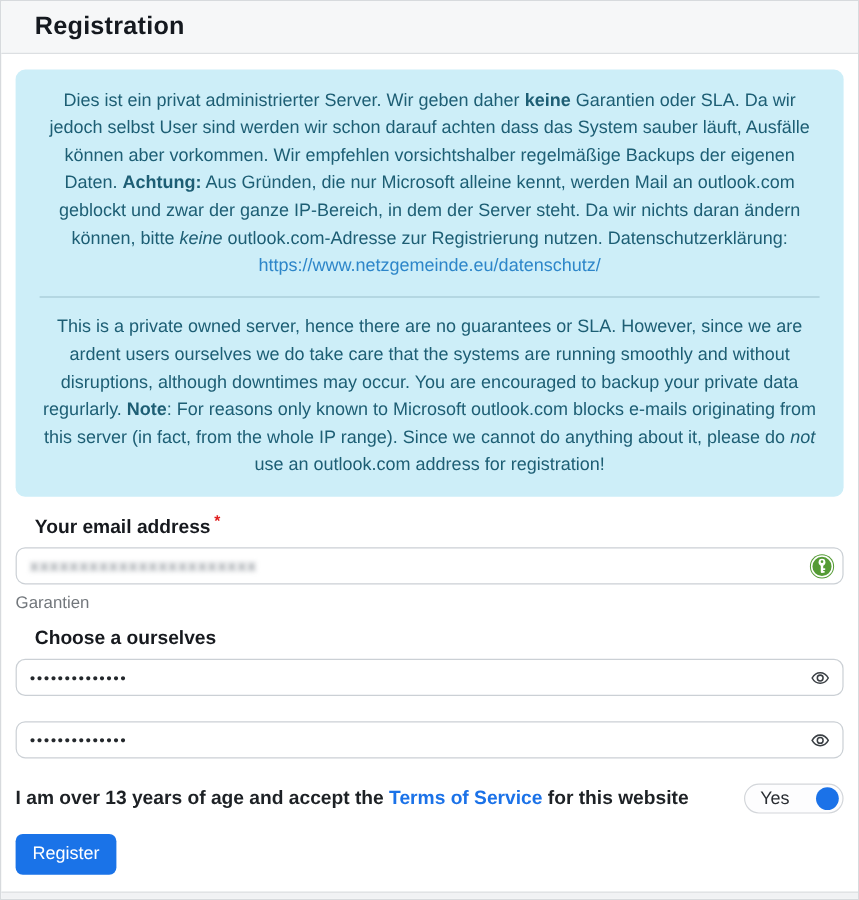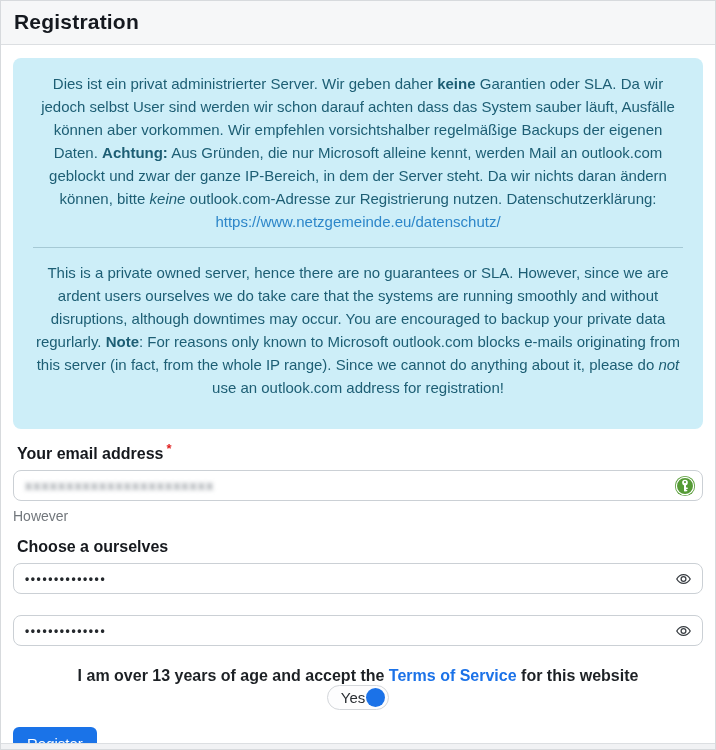--- a/index.html
+++ b/index.html
@@ -12,52 +12,52 @@
     width: 716px;
     height: 750px;
     border: 1px solid #d7dadd;
     background: #fff;
     position: relative;
     overflow: hidden;
   }
   .header {
     background: #f6f7f8;
     border-bottom: 1px solid #dcdfe2;
-    padding: 9px 13px 10px;
+    padding: 9px 28px 10px;
   }
   .header h1 {
     font-size: 21px;
     font-weight: 600;
     color: #15191f;
     letter-spacing: 0.2px;
   }
   .content { padding: 13px 12px 0; }
   .notice {
     background: #cdeef8;
     color: #1d5e74;
     border-radius: 8px;
-    padding: 14px 18px 30px;
+    padding: 14px 18px 15px;
     text-align: center;
     font-size: 15px;
     line-height: 23px;
     margin-bottom: 12px;
   }
   .notice b { font-weight: 700; }
   .notice i { font-style: italic; }
   .notice a { color: #2d86c9; text-decoration: none; }
   .notice hr {
     border: none;
     border-top: 1px solid #a5c9d5;
     margin: 14px 2px 13px;
   }
   .field-label {
     font-size: 16px;
     font-weight: 700;
     color: #16191e;
-    margin: 2px 4px 7px;
+    margin: 2px 16px 7px;
   }
   .asterisk {
     color: #e01e1e;
     font-size: 13px;
     vertical-align: super;
     margin-left: 3px;
     font-weight: 700;
   }
   .input-wrap {
     position: relative;
@@ -106,32 +106,31 @@
     color: #72777c;
     font-size: 14px;
     margin: 7px 0 14px;
   }
   .field-gap { margin-bottom: 21px; }
   .terms-row {
     display: flex;
     align-items: center;
     justify-content: space-between;
     margin: 18px 0 17px;
-    flex-direction: column;
   }
   .terms-text {
     font-size: 16px;
     font-weight: 700;
     color: #1d2125;
   }
   .terms-text a { color: #1b72e8; text-decoration: none; font-weight: 700; }
   .toggle {
     display: inline-flex;
     align-items: center;
-    gap: 1px;
+    gap: 22px;
     border: 1px solid #d3d6da;
     border-radius: 999px;
     background: #fdfdfe;
     padding: 2px 3px 2px 13px;
     cursor: pointer;
     flex: 0 0 auto;
   }
   .toggle-label { font-size: 15px; color: #2a2e33; font-weight: 400; }
   .toggle-knob {
     width: 19px; height: 19px;
@@ -179,21 +178,21 @@
       <svg class="kpxc-icon" viewBox="0 0 24 24">
         <circle cx="12" cy="12" r="11" fill="#559b35"></circle>
         <circle cx="12" cy="12" r="9.4" fill="none" stroke="#ffffff" stroke-width="1.4"></circle>
         <circle cx="12" cy="8.2" r="3.1" fill="#ffffff"></circle>
         <circle cx="12" cy="7.7" r="1.2" fill="#559b35"></circle>
         <rect x="10.9" y="10.2" width="2.2" height="7.8" rx="0.8" fill="#ffffff"></rect>
         <rect x="12.6" y="13.6" width="2.4" height="1.7" rx="0.6" fill="#ffffff"></rect>
         <rect x="12.6" y="16.1" width="1.9" height="1.6" rx="0.6" fill="#ffffff"></rect>
       </svg>
     </div>
-    <div class="helper">However</div>
+    <div class="helper">Garantien</div>
 
     <div class="field-label">Choose a ourselves</div>
     <div class="input-wrap field-gap">
       <span class="dots">••••••••••••••</span>
       <button class="eye-btn">
         <svg width="17" height="17" viewBox="0 0 24 24" fill="none" stroke="#3a3f44" stroke-width="1.8">
           <path d="M2.5 12s3.4-6.2 9.5-6.2S21.5 12 21.5 12s-3.4 6.2-9.5 6.2S2.5 12 2.5 12z"></path>
           <circle cx="12" cy="12" r="3.4"></circle>
         </svg>
       </button>

